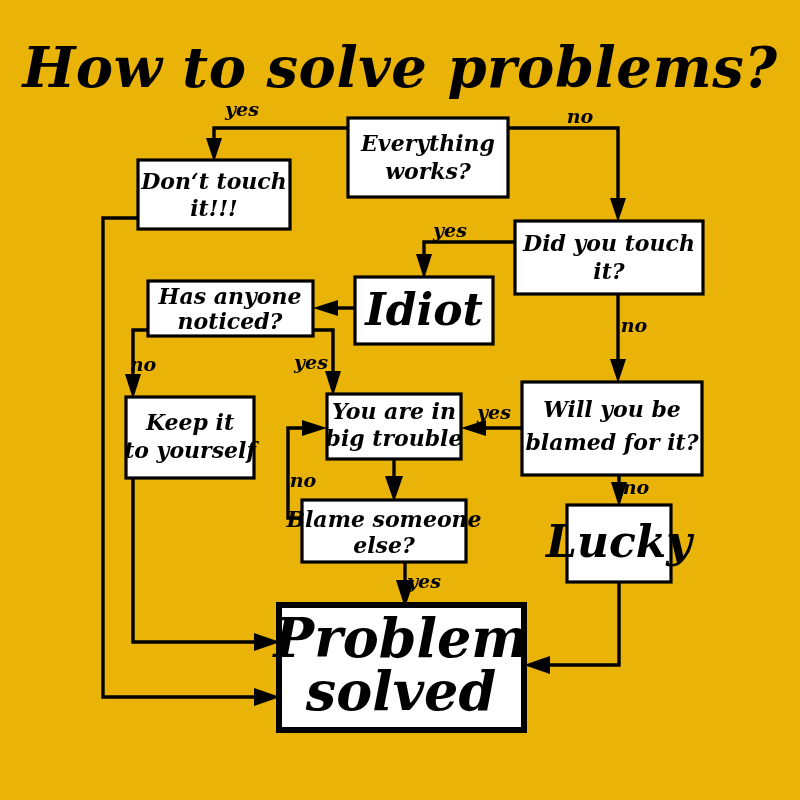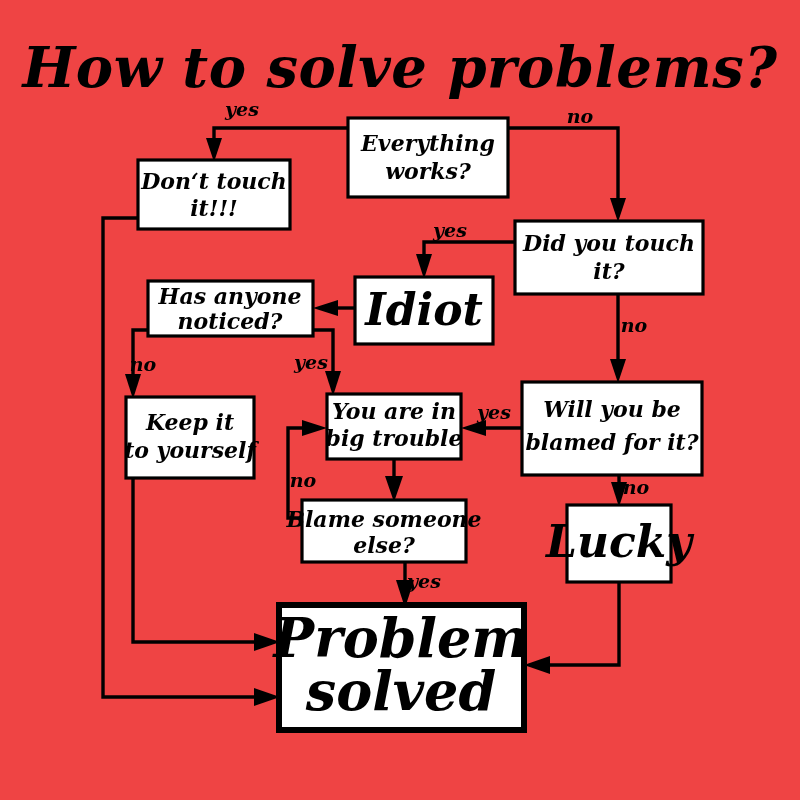--- a/index.html
+++ b/index.html
@@ -4,21 +4,21 @@
 <style>
   html, body {
     margin: 0;
     padding: 0;
     background: #ffffff;
   }
   #page {
     position: relative;
     width: 800px;
     height: 800px;
-    background: #ef4444;
+    background: #eab308;
     overflow: hidden;
     font-family: "DejaVu Serif", "Liberation Serif", serif;
   }
   svg#flow {
     position: absolute;
     inset: 0;
     width: 800px;
     height: 800px;
     display: block;
   }

